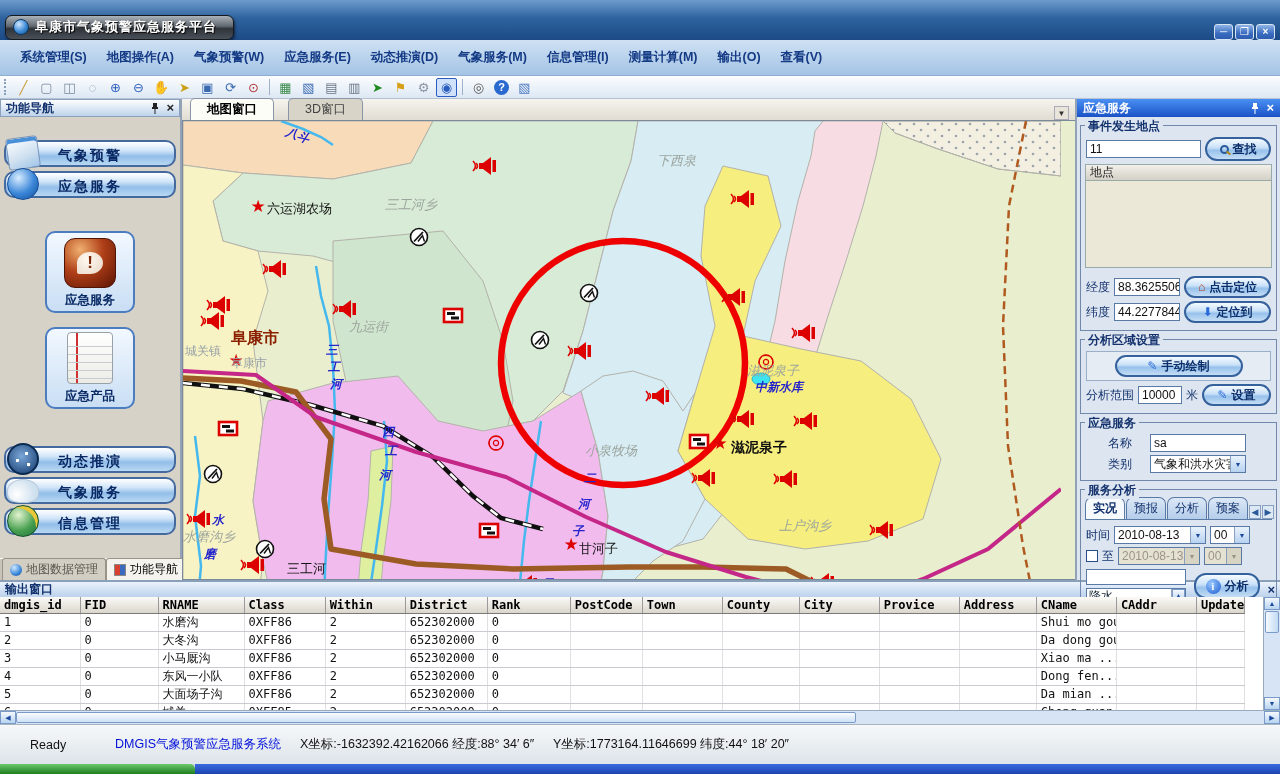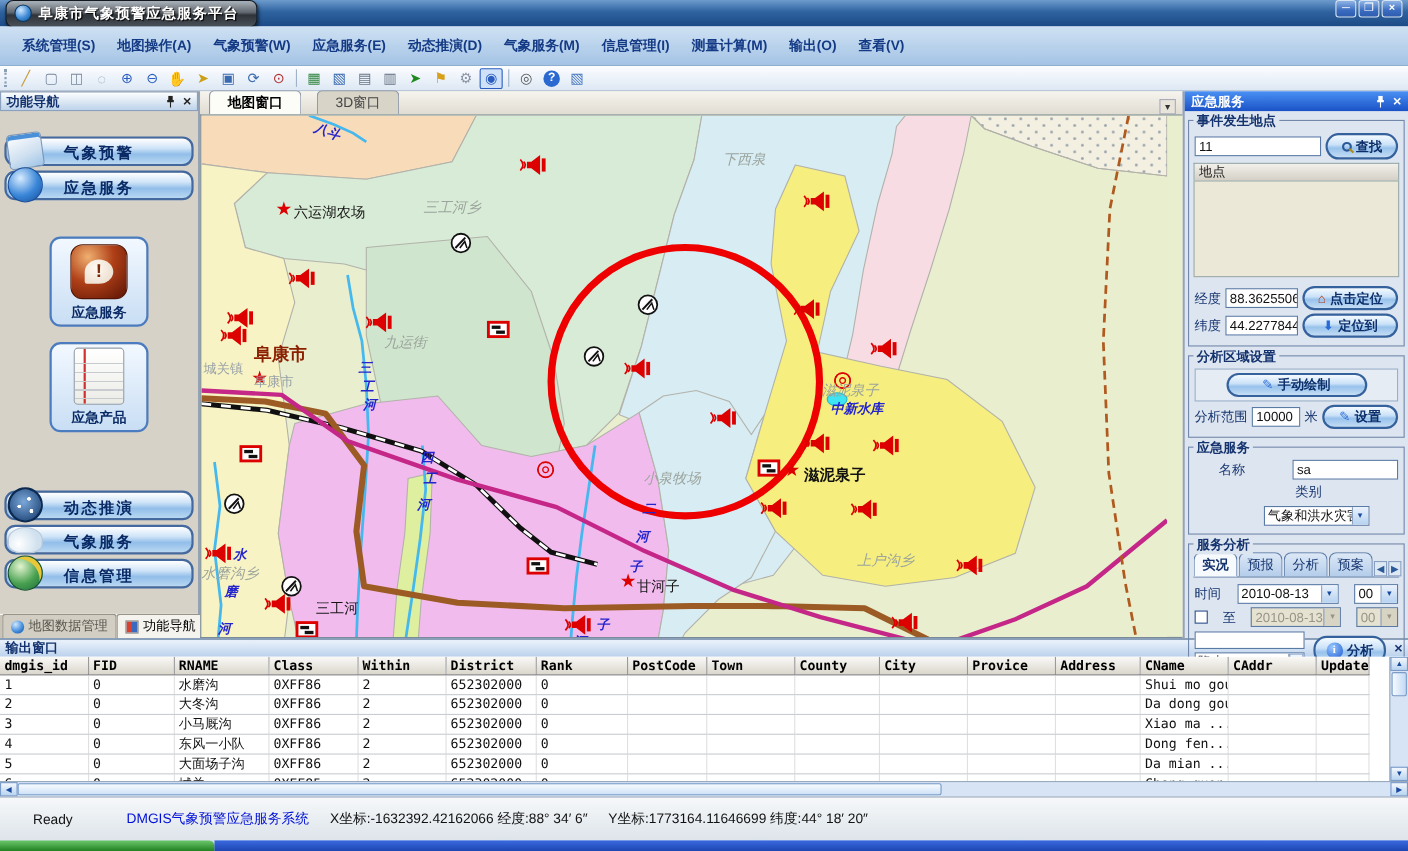--- a/index.html
+++ b/index.html
@@ -1,21 +1,21 @@
 <!DOCTYPE html>
 <html><head>
 <meta charset="utf-8">
 <style>
   html,body{margin:0;padding:0;width:1280px;height:774px;overflow:hidden;
     font-family:"Liberation Sans","DejaVu Sans",sans-serif;font-size:12px;}
   *{box-sizing:border-box;}
   .window{position:absolute;inset:0;display:flex;flex-direction:column;background:#cdd8e8;}
 
   
-  .titlebar{height:24px;background:linear-gradient(#6d9bcd,#2e639f 45%,#1c4a86);display:flex;align-items:flex-start;padding:0 5px;flex:0 0 auto;}
+  .titlebar{height:40px;background:linear-gradient(#6d9bcd,#2e639f 45%,#1c4a86);display:flex;align-items:flex-end;padding:0 5px;flex:0 0 auto;}
   .title-plaque{display:flex;align-items:center;gap:6px;background:linear-gradient(#aab2ba,#60666e 45%,#2f343a 55%,#4a5058);
     border:1px solid #15181c;border-radius:7px;padding:2px 16px 3px 7px;box-shadow:1px 2px 3px rgba(0,0,0,.55);}
   .title-globe{width:16px;height:16px;border-radius:50%;background:radial-gradient(circle at 35% 30%,#cfe8ff,#3e8ad6 55%,#11538f);border:1px solid #0a3a66;}
   .title-text{color:#fff;font-weight:bold;font-size:13px;text-shadow:1px 1px 1px #000;letter-spacing:1px;}
   .win-controls{margin-left:auto;display:flex;gap:2px;}
   .win-btn{width:19px;height:16px;border:1px solid #d7e4f2;border-radius:3px;background:linear-gradient(#8fb4e6,#3a6cc0 60%,#2e5cb0);
     color:#fff;font-size:10px;line-height:14px;text-align:center;font-weight:bold;}
 
   
   .menubar{height:36px;background:linear-gradient(#cfe1f3,#a4c4e5);display:flex;align-items:center;padding-left:10px;flex:0 0 auto;border-bottom:1px solid #8fafd0;}
@@ -85,21 +85,21 @@
   text.ml-district-sm{font-size:12px;fill:#98a2a8;}
   text.ml-water{font-size:12px;font-weight:bold;font-style:italic;fill:#2424cc;}
   .spk-wave{stroke:#dd0000;fill:none;stroke-width:1.6;}
 
   
   .right-panel{width:205px;background:#dde5f0;border-left:2px solid #93a2b4;display:flex;flex-direction:column;flex:0 0 auto;font-size:12px;color:#14336e;}
   .rp-header{height:18px;background:linear-gradient(#4a90f4,#1a52c6);color:#fff;font-weight:bold;display:flex;align-items:center;padding:0 6px;flex:0 0 auto;}
   .rp-header .ph-icons{color:#fff;}
   .grp{border:1px solid #7288aa;margin:8px 3px 0 3px;position:relative;padding:8px 4px 4px 4px;}
   .grp-title{position:absolute;top:-8px;left:4px;background:#dde5f0;padding:0 3px;font-weight:bold;color:#14336e;}
-  .row{display:flex;align-items:center;margin:3px 1px;gap:4px;justify-content:space-between;}
+  .row{display:flex;align-items:center;margin:3px 1px;gap:4px;}
   .txt{border:1px solid #5a7aa6;background:#fff;height:18px;font-size:12px;padding:1px 3px;color:#111;display:flex;align-items:center;overflow:hidden;white-space:nowrap;}
   .pill{border:2px solid #35619c;border-radius:12px;height:22px;background:linear-gradient(#f4faff,#cbe2f8 42%,#98c2ec 58%,#c4ddf4);
     font-weight:bold;color:#0c2f6b;display:inline-flex;align-items:center;justify-content:center;gap:4px;padding:0 8px;white-space:nowrap;}
   .mag{width:9px;height:9px;border:2px solid #2a5a9a;border-radius:50%;position:relative;}
   .mag::after{content:"";position:absolute;width:5px;height:2px;background:#b08820;right:-4px;bottom:-2px;transform:rotate(40deg);}
   .house{color:#b03818;font-size:12px;line-height:10px;}
   .darr{color:#2a6ad8;font-weight:bold;font-size:12px;}
   .pencil{color:#2a6ad8;font-size:12px;}
   .list-header{height:16px;background:linear-gradient(#f2f0ea,#d4d0c6);border:1px solid #9aa;border-bottom:none;display:flex;align-items:center;padding:0 4px;color:#222;}
   .list-body{height:88px;background:#ece8d8;border:1px solid #9aa;}
@@ -525,21 +525,21 @@
           </div>
         </div>
       </div>
 
       <div class="grp">
         <div class="grp-title">应急服务</div>
         <div class="row" style="padding-left:22px;">
           <span>名称</span>
           <div class="txt" style="width:96px;margin-left:14px;">sa</div>
         </div>
-        <div class="row" style="padding-left:22px;flex-direction:column;">
+        <div class="row" style="padding-left:22px;">
           <span>类别</span>
           <div class="combo" style="width:96px;margin-left:14px;">
             <span style="overflow:hidden;white-space:nowrap;">气象和洪水灾害</span>
             <span class="dd">▼</span>
           </div>
         </div>
       </div>
 
       <div class="grp" style="flex:1;">
         <div class="grp-title">服务分析</div>

